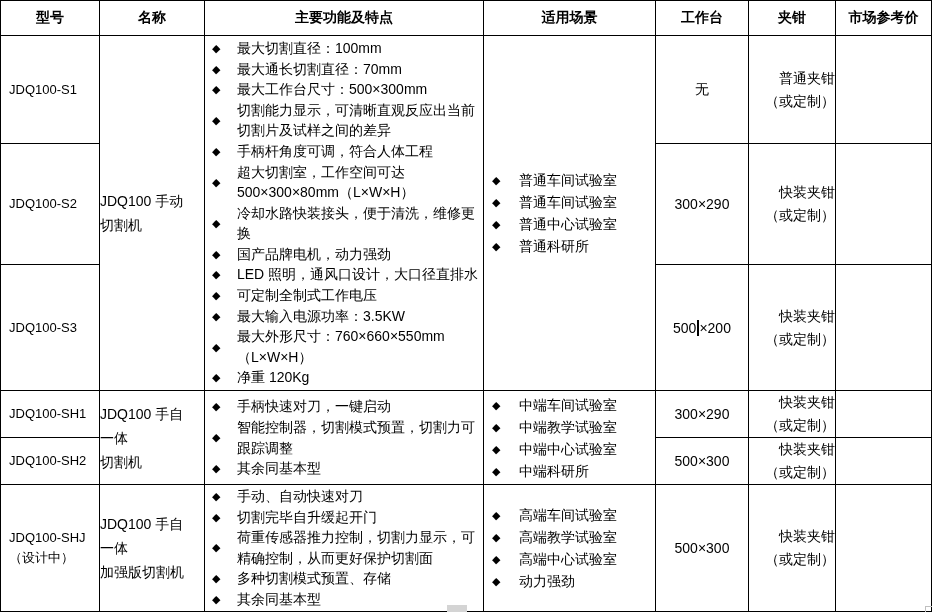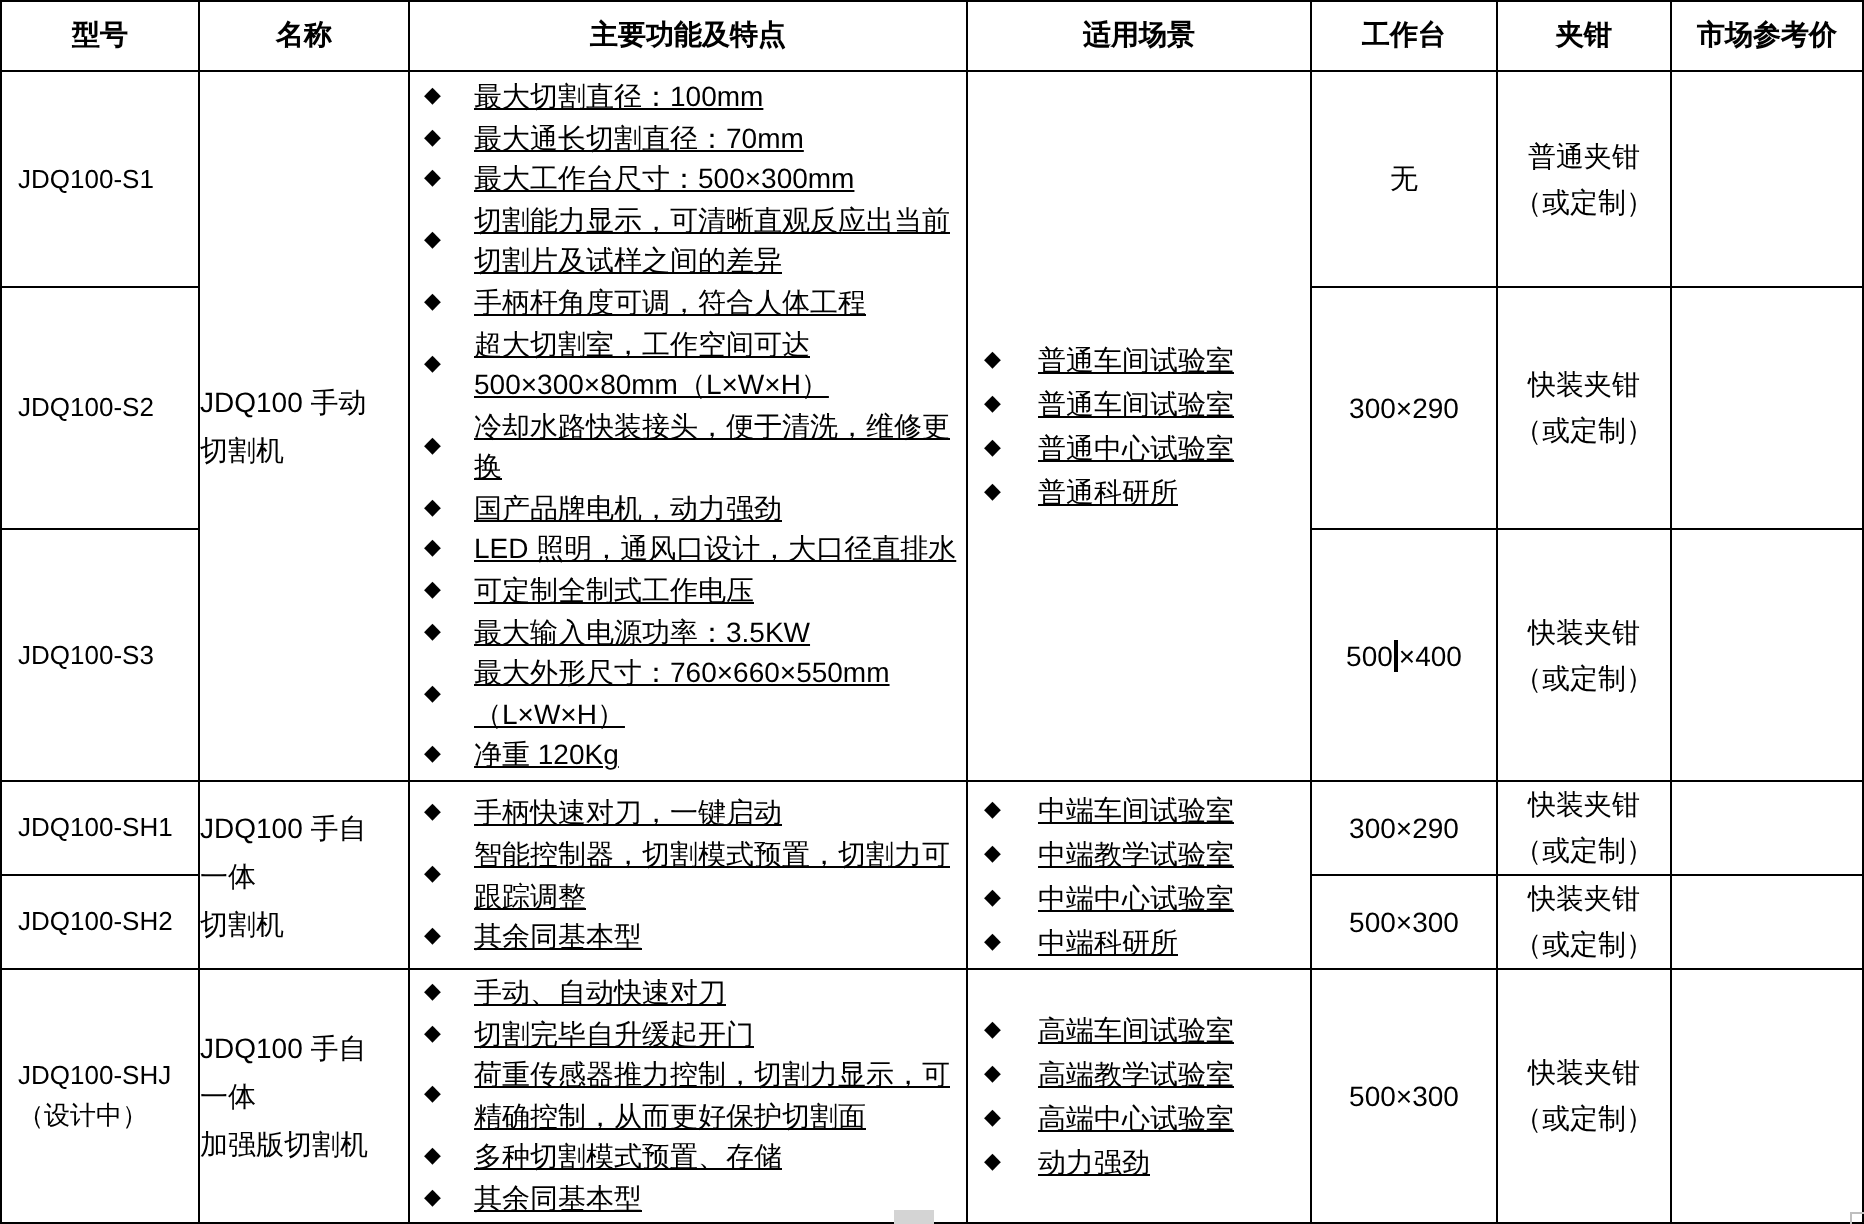--- a/index.html
+++ b/index.html
@@ -15,26 +15,26 @@
   .model-cell { font-size:13px; padding-left:8px; text-align:left;
                 white-space:pre-line; line-height:20px; }
   .name-cell  { font-size:14px; text-align:left; white-space:pre-line; line-height:24px; }
 
   .features-cell { padding:1px 2px 1px 0; }
   .scenarios-cell { padding:0 2px 0 0; }
 
   .bullet-item { display:flex; font-size:14px; line-height:20.6px; text-align:left; }
   .bullet-item .bullet { flex:0 0 25px; padding-left:7px; font-size:11px;
                          display:flex; align-items:center; }
-  .bullet-item .text { flex:1;text-decoration:underline; }
+  .bullet-item .text { flex:1; }
   .scenarios-cell .bullet-item { line-height:22px; }
   .scenarios-cell .bullet { flex:0 0 27px; padding-left:8px; }
 
   .worktable-cell { font-size:14px; text-align:center; }
-  .clamp-cell { font-size:14px; text-align:center; white-space:pre-line; line-height:23px; }
+  .clamp-cell { font-size:14px; text-align:right; white-space:pre-line; line-height:23px; }
   .price-cell { font-size:14px; text-align:center; }
 
   .caret { display:inline-block; width:2px; height:16px; background:#000;
            vertical-align:-3px; margin:0 0 0 1px; }
 
   .gray-handle { position:absolute; left:447px; top:605px; width:20px; height:7px;
                  background:#d4d4d4; }
   .page-corner { position:absolute; left:925px; top:606px; width:7px; height:6px;
                  border-left:1px solid #bfbfbf; border-top:1px solid #bfbfbf; }
 </style>
@@ -149,21 +149,21 @@
     <tr style="height:121px">
       <td class="model-cell">JDQ100-S2</td>
       <td class="worktable-cell">300×290</td>
       <td class="clamp-cell">快装夹钳
 （或定制）</td>
       <td class="price-cell"></td>
     </tr>
 
     <tr style="height:126px">
       <td class="model-cell">JDQ100-S3</td>
-      <td class="worktable-cell"><span>500</span><span class="caret"></span><span>×400</span></td>
+      <td class="worktable-cell"><span>500</span><span class="caret"></span><span>×200</span></td>
       <td class="clamp-cell">快装夹钳
 （或定制）</td>
       <td class="price-cell"></td>
     </tr>
 
     <tr style="height:45px">
       <td class="model-cell">JDQ100-SH1</td>
       <td class="name-cell" rowspan="2">JDQ100 手自
 一体
 切割机</td>

